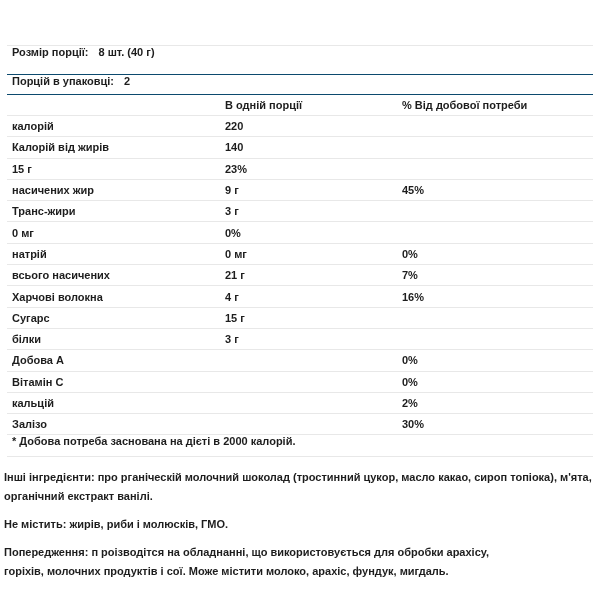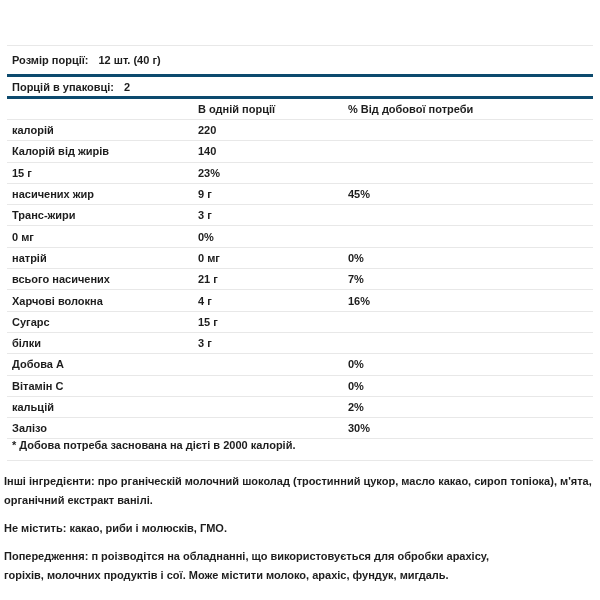--- a/index.html
+++ b/index.html
@@ -21,33 +21,33 @@
     background: #ffffff;
   }
   .label-block {
     margin: 45px 7px 0 7px;
     border-top: 1px solid #e8e8e8;
     font-size: 11px;
     font-weight: 700;
   }
   .srow {
     display: flex;
-    align-items: center;
-    border-bottom: 3px solid #0c4a6e;
+    border-bottom: 1px solid #0c4a6e;
     padding-left: 5px;
   }
   .srow.first { height: 28px; }
   .srow.second { height: 19px; }
   .srow .val { margin-left: 10px; }
   .trow {
     display: grid;
     grid-template-columns: 186px 150px 1fr;
     align-items: center;
     border-bottom: 1px solid #e8e8e8;
     padding-left: 5px;
+    gap: 27px;
   }
   .trow.header { height: 20px; }
   .trow.data { height: 20.3px; }
   .cell { white-space: nowrap; overflow: hidden; }
   .footnote-row {
     display: flex;
     align-items: flex-start;
     height: 21px;
     padding-left: 5px;
     border-bottom: 1px solid #e8e8e8;
@@ -64,21 +64,21 @@
 </style>
 </head>
 <body>
 
 <div class="sheet">
 
   <div class="label-block">
 
     <div class="srow first">
       <span>Розмір порції:</span>
-      <span class="val">12 шт. (40 г)</span>
+      <span class="val">8 шт. (40 г)</span>
     </div>
 
     <div class="srow second">
       <span>Порцій в упаковці:</span>
       <span class="val">2</span>
     </div>
 
     <div class="trow header">
       <span class="cell"></span>
       <span class="cell">В одній порції</span>
@@ -162,17 +162,17 @@
       </div>
 
     <div class="footnote-row">
       <span>* Добова потреба заснована на дієті в 2000 калорій.</span>
     </div>
 
   </div>
 
   <div class="paras">
     <p class="ingredients">Інші інгредієнти: про рганіческій молочний шоколад (тростинний цукор, масло какао, сироп топіока), м'ята, органічний екстракт ванілі.</p>
-    <p class="free-from">Не містить: какао, риби і молюсків, ГМО.</p>
+    <p class="free-from">Не містить: жирів, риби і молюсків, ГМО.</p>
     <p class="warning">Попередження: п роізводітся на обладнанні, що використовується для обробки арахісу, горіхів, молочних продуктів і сої. Може містити молоко, арахіс, фундук, мигдаль.</p>
   </div>
 
 </div>
 
 </body></html>

